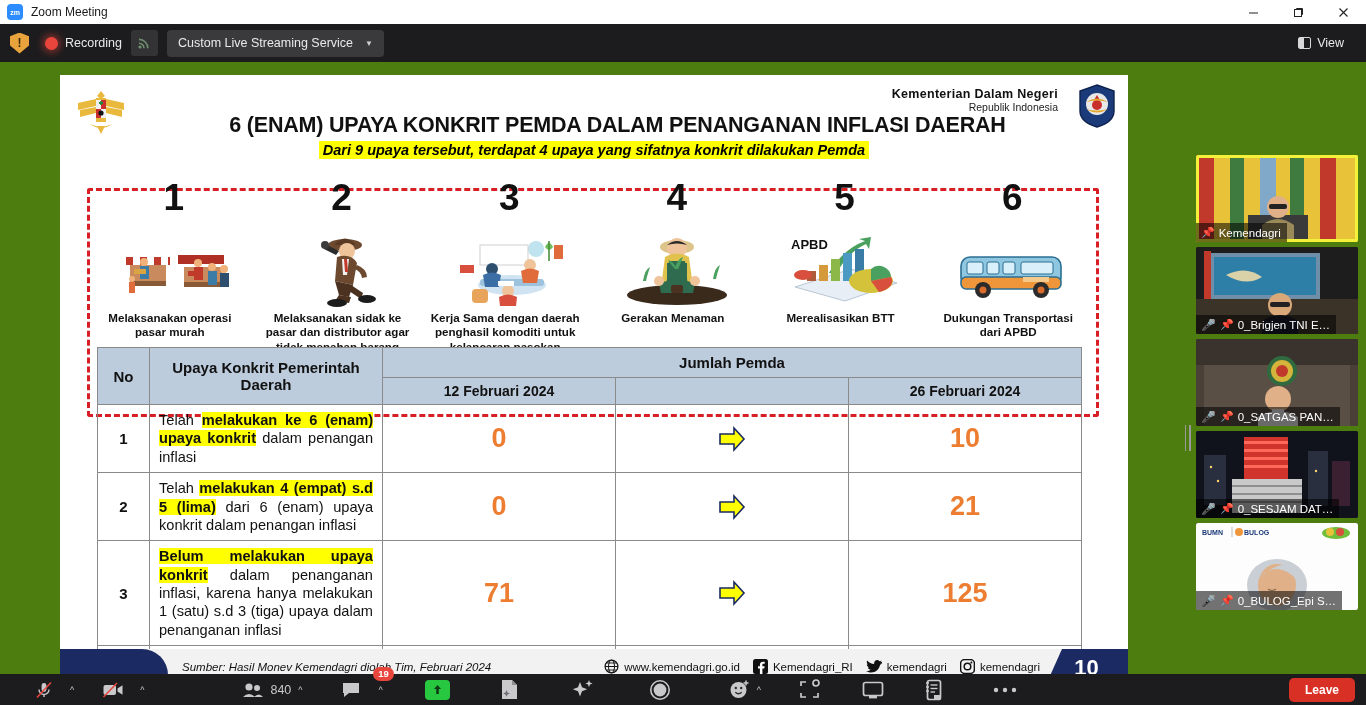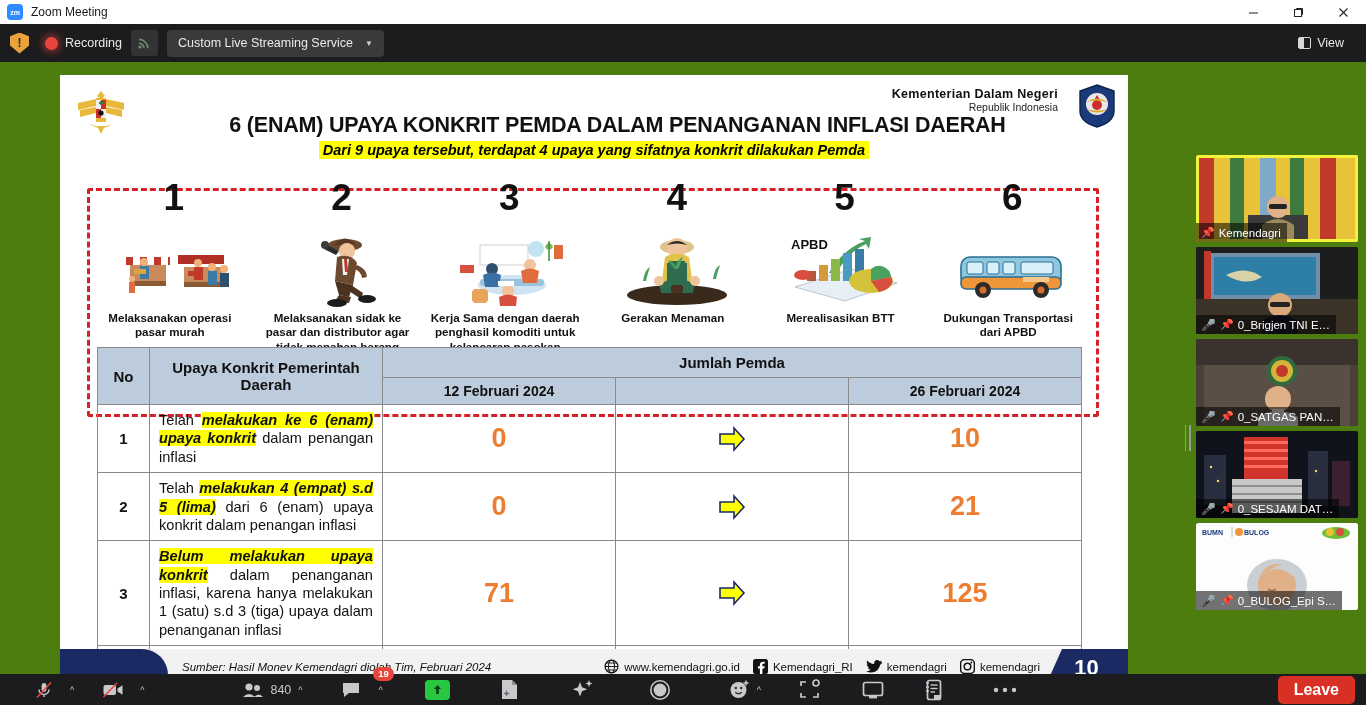--- a/index.html
+++ b/index.html
@@ -149,21 +149,21 @@
     font-size: 14px; text-align: center; padding: 5px 4px;
   }
   .c-no {
     width: 52px; text-align: center; font-weight: bold; font-size: 15px;
     color: #111;
   }
   .c-desc {
     padding: 6px 9px; font-size: 14.6px; color: #111; text-align: justify;
     line-height: 1.26;
   }
-  .c-desc b { font-weight: bold; font-style: italic; }
+  .c-desc b { font-weight: bold; }
   .hl { background: #ffff00; }
   .c-val {
     width: 147px; text-align: center; color: #ED7D31;
     font-weight: bold; font-size: 27px;
   }
   .c-arrow { width: 56px; text-align: center; border-left: none !important;
              border-right: none !important; }
   .arrow-g { display: inline-block; vertical-align: middle; }
 
   
@@ -233,21 +233,21 @@
     position: absolute; top: -7px; right: -11px; background: #e8453c;
     color: #fff; font-size: 9.5px; font-weight: bold; border-radius: 9px;
     padding: 1px 5px; line-height: 1.25;
   }
   .green-sq {
     width: 25px; height: 20px; background: #27c840; border-radius: 4px;
     display: flex; align-items: center; justify-content: center;
   }
   .leave {
     margin-left: auto; margin-right: 11px; background: #d93025; color: #fff;
-    font-size: 16px; font-weight: bold; border-radius: 5px;
+    font-size: 12px; font-weight: bold; border-radius: 5px;
     padding: 5px 16px;
   }
   .count { font-size: 12.5px; color: #c9c9cc; margin-left: 6px; }
 </style>
 </head>
 <body>
 
 <div class="titlebar">
   <div class="tb-logo">zm</div>
   <div class="tb-title">Zoom Meeting</div>

